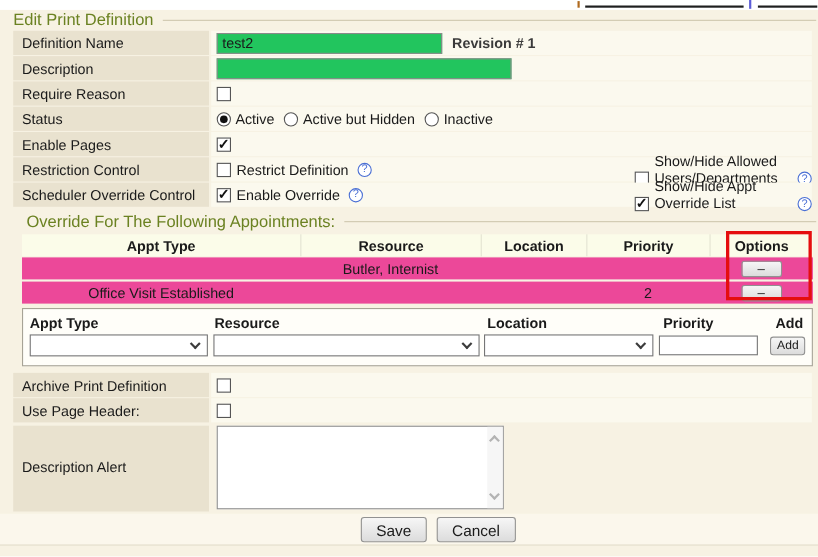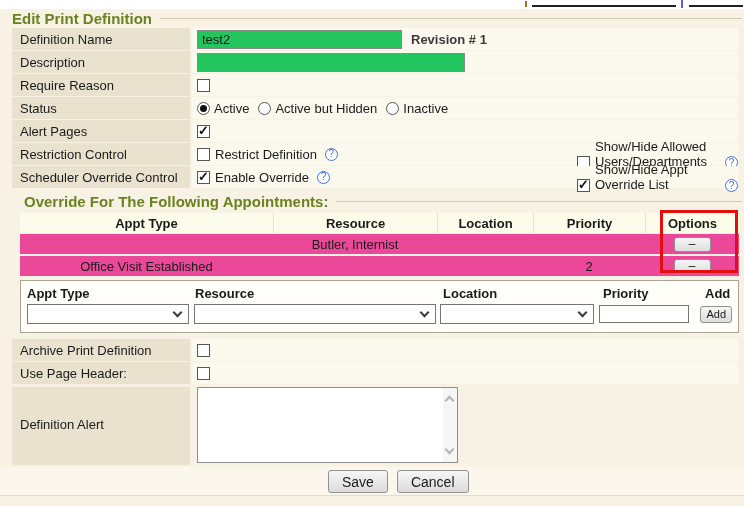--- a/index.html
+++ b/index.html
@@ -12,21 +12,21 @@
   
   .topstrip { height:9px; background:#ffffff; position:relative; }
   .ulink { position:absolute; top:5px; height:2px; background:#1f1f1f; }
   .u1 { left:532px; width:144px; }
   .u2 { left:689px; width:54px; }
   .tick-orange { position:absolute; left:525px; top:1px; width:2px; height:6px; background:#b06a1e; }
   .tick-blue { position:absolute; left:681px; top:0; width:2px; height:8px; background:#5d5dd8; }
 
   
   .sect { display:flex; align-items:center; height:18px; margin:0 2px 1px 12px;
-          font-weight:bold; font-size:15px; color:#6b8222; white-space:nowrap; }
+          font-weight:normal; font-size:15px; color:#6b8222; white-space:nowrap; }
   .sect .line { flex:1; height:1px; background:#cfc8ae; margin-left:8px; }
   .sect2 { margin-left:24px; margin-top:4px; height:19px; }
 
   
   .rows { margin-right:6px; }
   .row { display:flex; margin:0 0 1px 12px; height:22px; }
   .row .lbl { width:178px; background:#e9e2cf; display:flex; align-items:center;
               padding-left:8px; flex:none; }
   .row .val { flex:1; background:#fbf9ee; margin-left:2px; display:flex;
               align-items:center; padding-left:5px; }
@@ -160,21 +160,21 @@
           <span>Active but Hidden</span>
         </span>
         <span class="opt">
           <span class="rb"></span>
           <span>Inactive</span>
         </span>
       </div>
     </div>
 
     <div class="row">
-      <div class="lbl">Alert Pages</div>
+      <div class="lbl">Enable Pages</div>
       <div class="val">
         <span class="cb checked"></span>
       </div>
     </div>
 
     <div class="row">
       <div class="lbl">Restriction Control</div>
       <div class="val valrel">
         <span class="grp">
           <span class="cb"></span>
@@ -285,21 +285,21 @@
       </div>
     </div>
     <div class="row">
       <div class="lbl">Use Page Header:</div>
       <div class="val">
         <span class="cb"></span>
       </div>
     </div>
 
     <div class="row tall" style="margin-top:3px;">
-      <div class="lbl">Definition Alert</div>
+      <div class="lbl">Description Alert</div>
       <div class="val">
         <div class="tawrap">
           <textarea class="ta" style=""></textarea>
           <div class="track">
             <span class="chev up"></span>
             <span class="chev down"></span>
           </div>
         </div>
       </div>
     </div>

